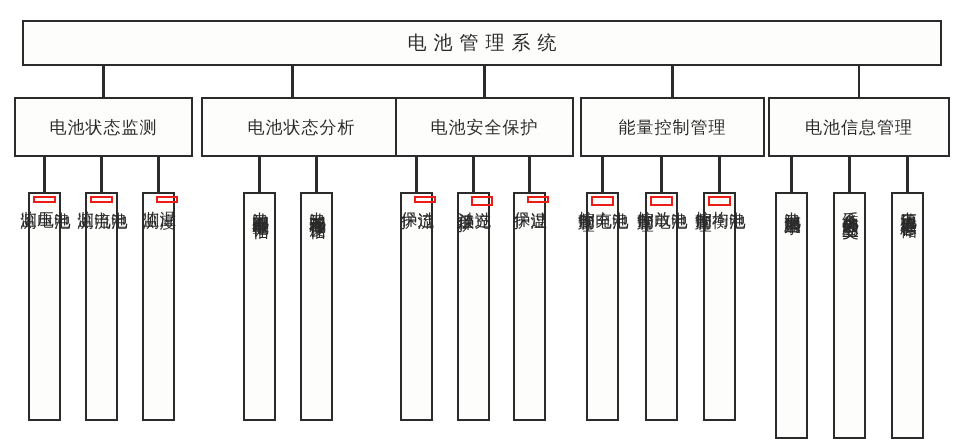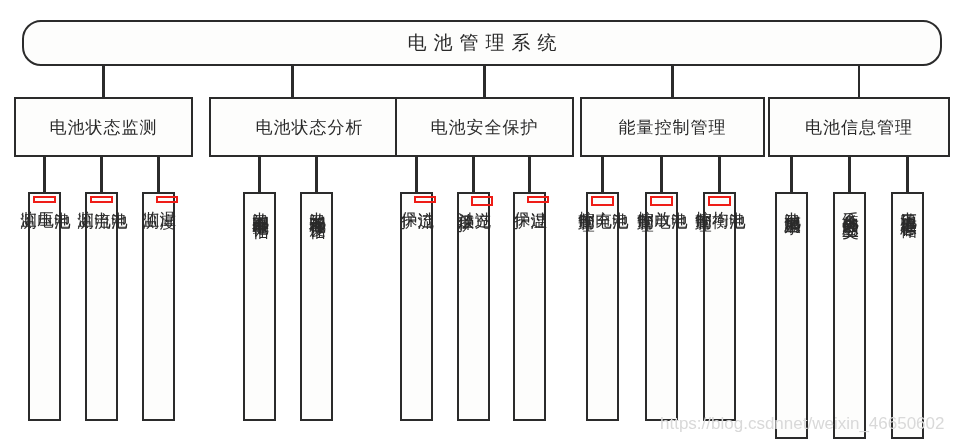--- a/index.html
+++ b/index.html
@@ -23,21 +23,20 @@
     justify-content:center;
     color:#2a2a2a;
   }
   
   .root{
     left:22px;top:20px;width:920px;height:46px;
     font-size:19px;
     letter-spacing:7px;
     text-indent:7px;
     font-weight:500;
-    border-radius:19px;
   }
   
   .l2{
     top:97px;height:60px;
     font-size:17px;
     letter-spacing:1px;
     font-weight:500;
   }
   
   .leaf{
@@ -114,21 +113,21 @@
         </span>
                </div>
       <div class="vline" style="left:157.25px;top:157px;height:36px;"></div>
       <div class="box leaf" title="温度监测" style="left:142px;height:229px;">
                  <span class="vtext">
           <span class="hl">温度</span>
           <span class="">监测</span>
         </span>
                </div>
       <div class="vline" style="left:291.25px;top:66px;height:32px;"></div>
-      <div class="box l2" style="left:209px;width:201px;">
+      <div class="box l2" style="left:201px;width:201px;">
                <span>电池状态分析</span>
              </div>
       <div class="vline" style="left:258.25px;top:157px;height:36px;"></div>
       <div class="box leaf" title="电池的剩余电量评估" style="left:243px;height:229px;">
                  <span class="vtext">
           <span class="">电池的剩余电量评估</span>
         </span>
                </div>
       <div class="vline" style="left:315.25px;top:157px;height:36px;"></div>
       <div class="box leaf" title="电池的老化程度评估" style="left:300px;height:229px;">
@@ -206,14 +205,13 @@
         </span>
                </div>
       <div class="vline" style="left:906.25px;top:157px;height:36px;"></div>
       <div class="box leaf" title="电池历史信息存储" style="left:891px;height:247px;">
                  <span class="vtext">
           <span class="">电池历史信息存储</span>
         </span>
                </div>
     </div>
 
-  <div class="watermark">https://blog.csdnnet/weixin_46650602</div>
 </div>
 
 </body></html>

